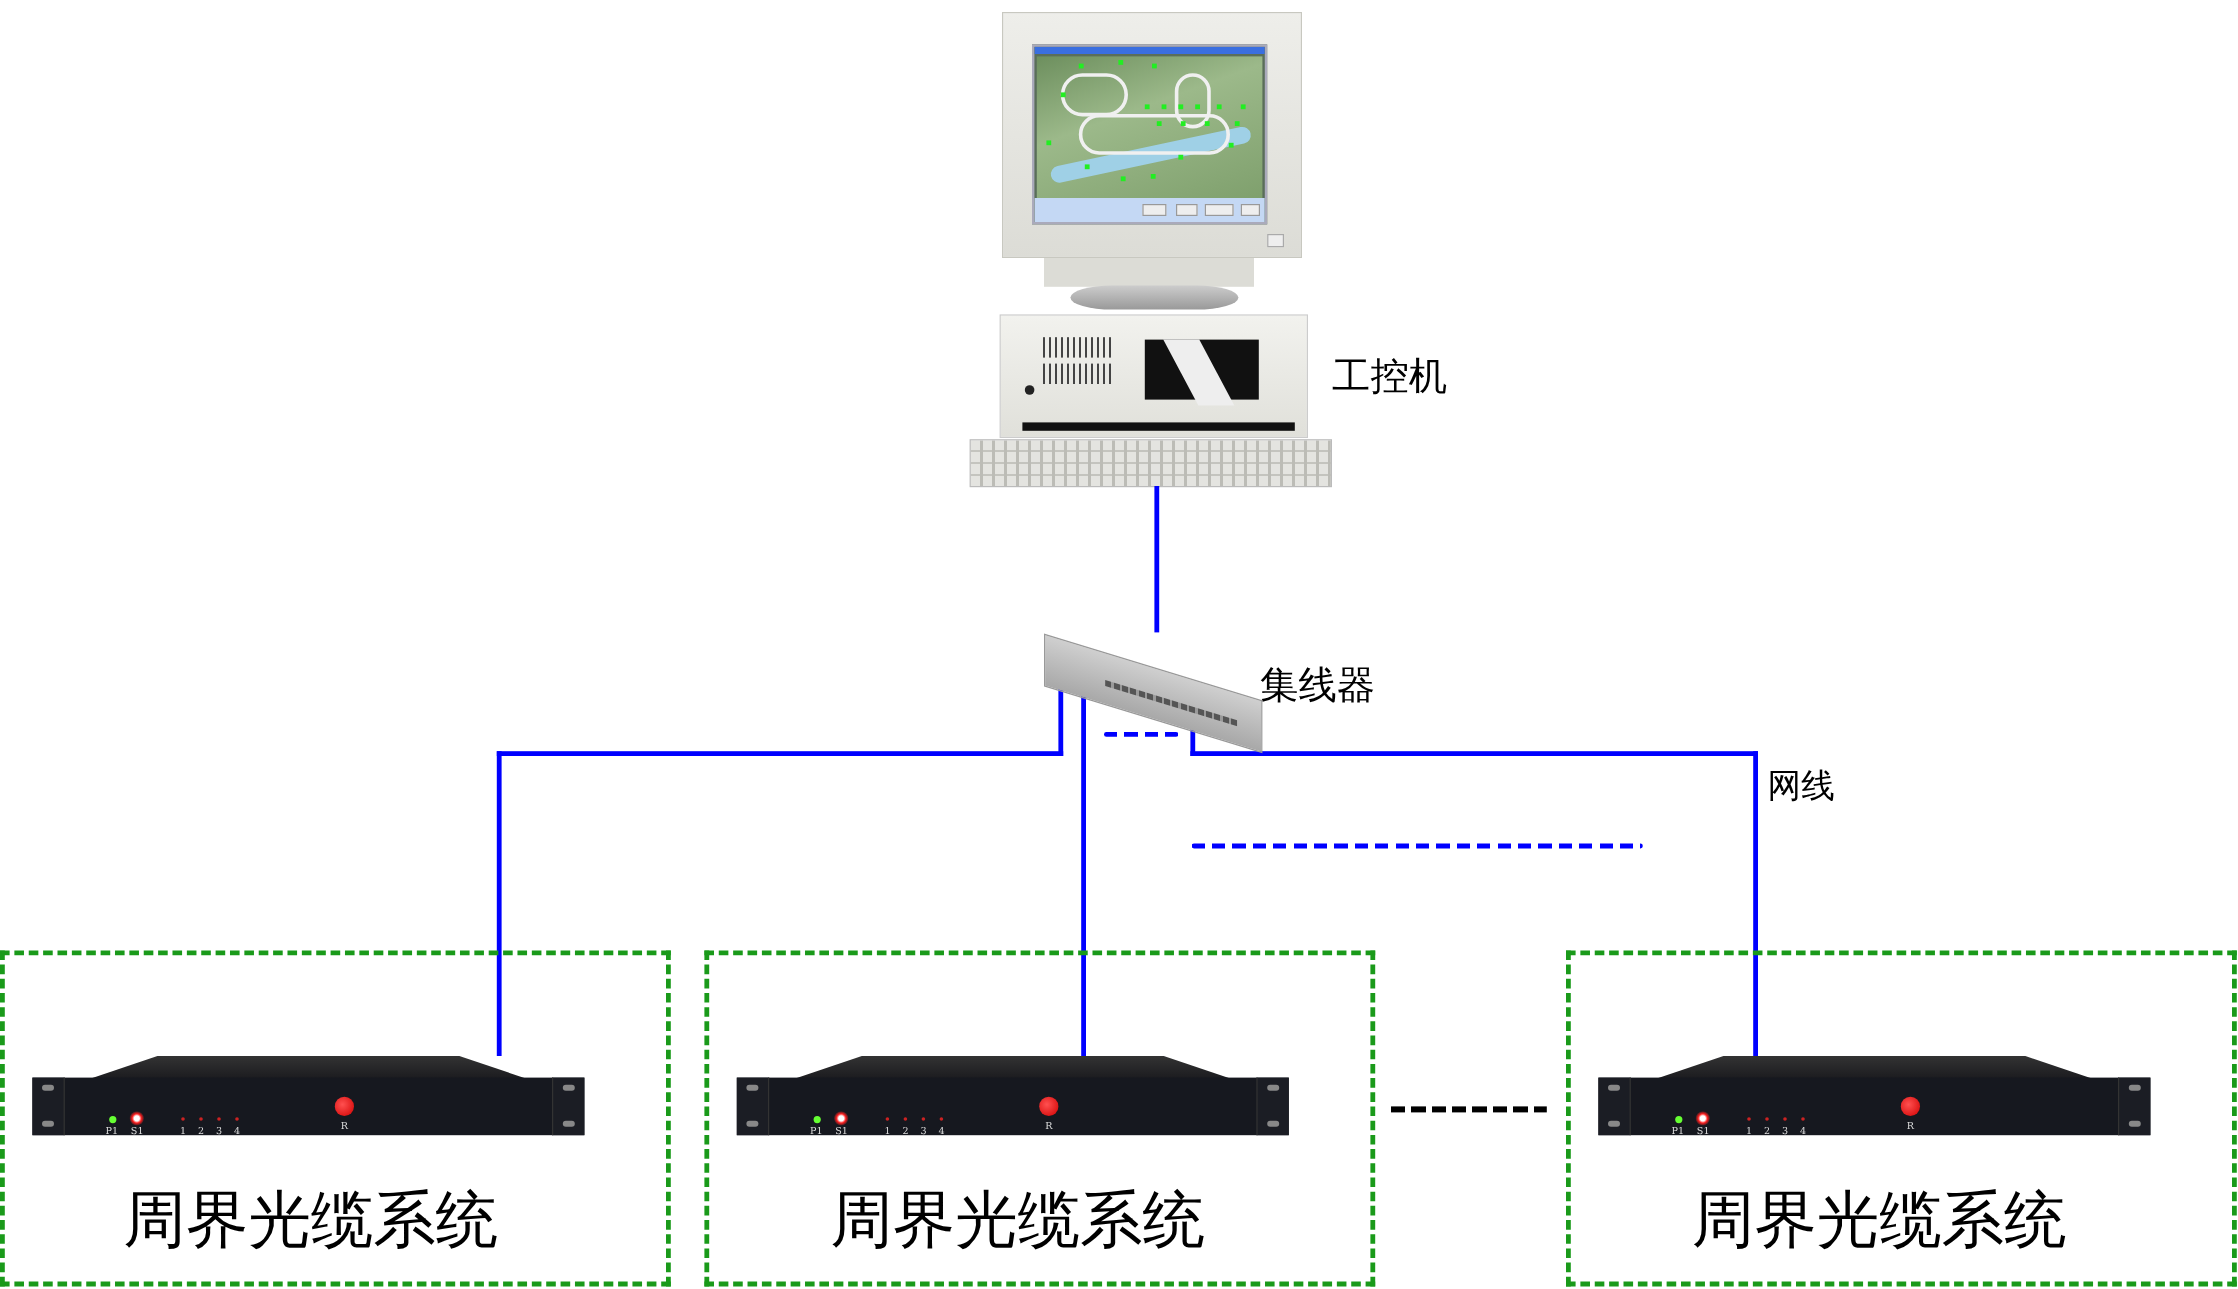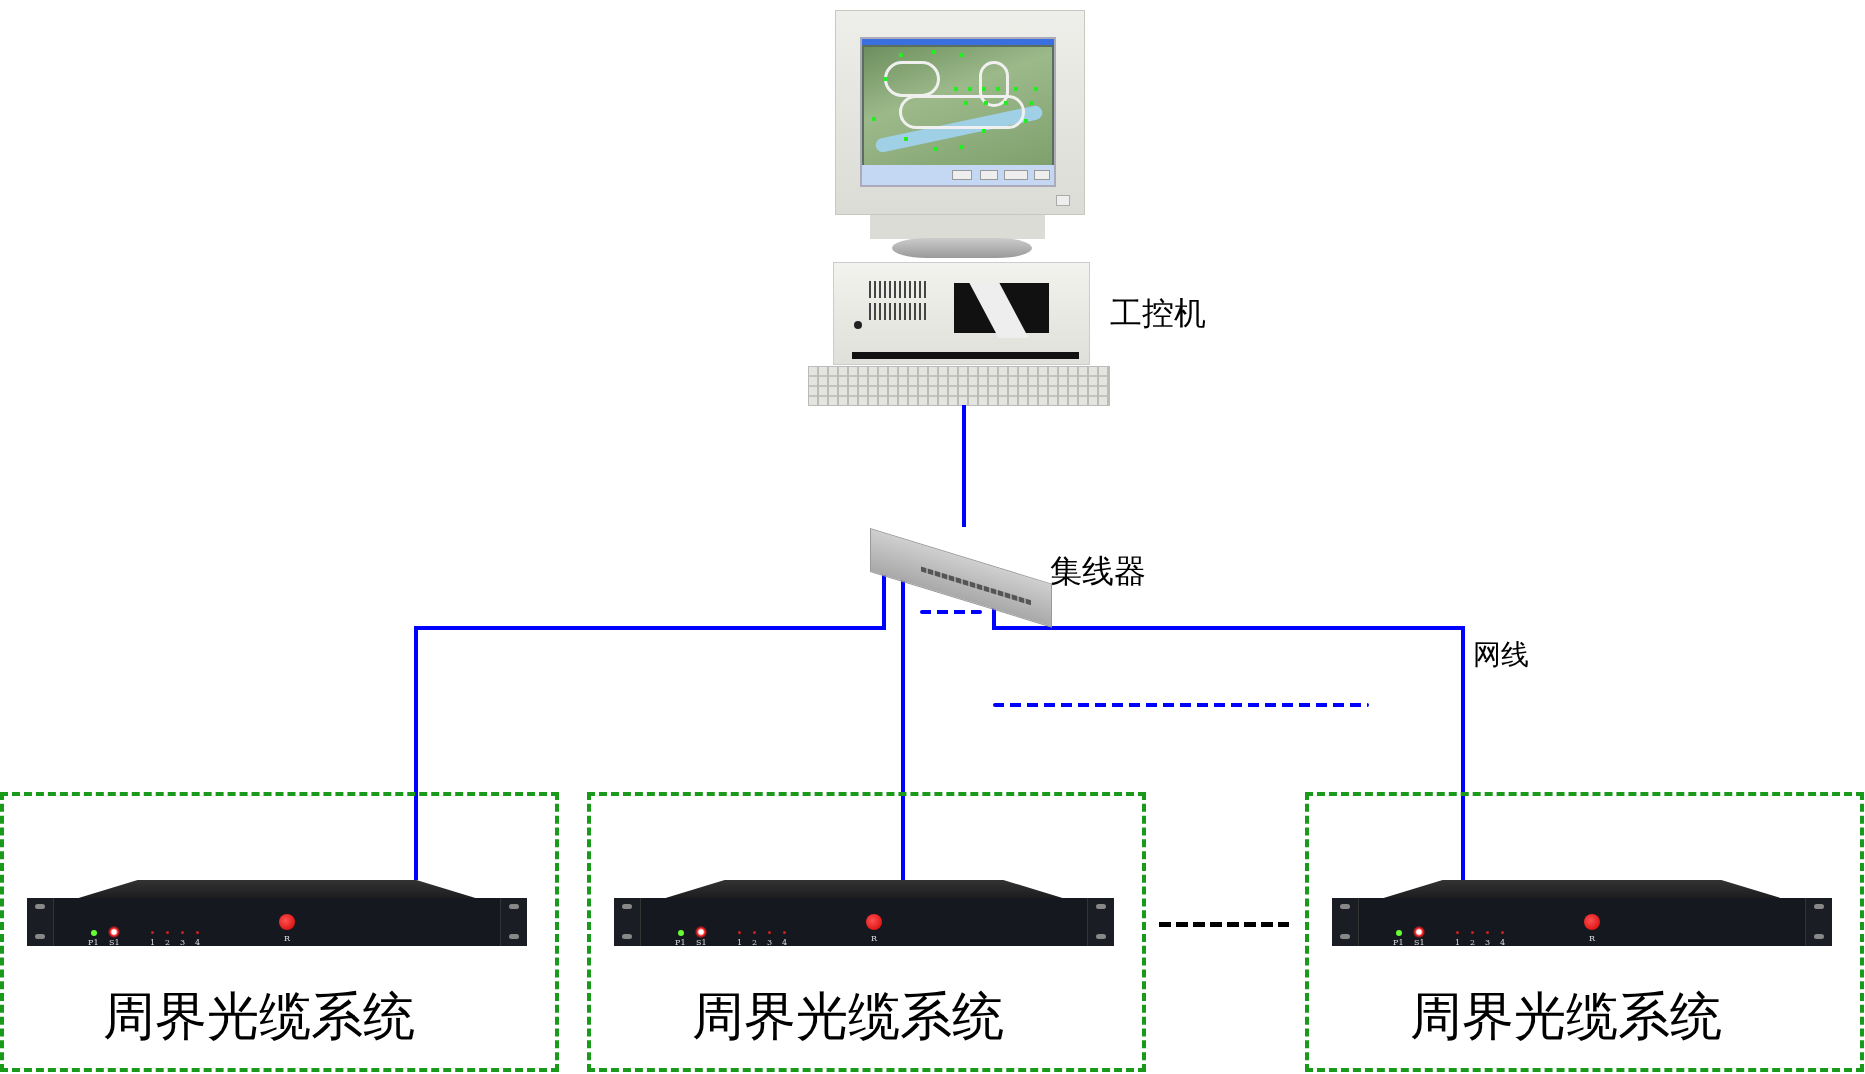--- a/index.html
+++ b/index.html
@@ -27,21 +27,21 @@
   .chassis .bay{position:absolute;left:120px;top:20px;width:95px;height:50px;background:#111;}
   .chassis .bay2{position:absolute;left:150px;top:20px;width:30px;height:55px;background:#eee;transform:skewX(28deg);}
   .chassis .knob{position:absolute;left:20px;top:58px;width:8px;height:8px;border-radius:50%;background:#222;}
   .chassis .stripe{position:absolute;left:18px;right:10px;top:89px;height:7px;background:#111;}
   .keyboard{position:absolute;left:808px;top:366px;width:302px;height:40px;background:repeating-linear-gradient(90deg,#e4e4e0 0 8px,#bcbcb6 8px 10px);border:1px solid #bbb;box-sizing:border-box;}
   .keyboard::after{content:"";position:absolute;left:0;right:0;top:0;bottom:0;background:repeating-linear-gradient(0deg,transparent 0 8px,#bcbcb6 8px 10px);opacity:.8;}
   
   .hub{position:absolute;left:870px;top:528px;width:180px;height:42px;background:linear-gradient(#cfcfcf,#a8a8a8);transform:skewY(17deg);transform-origin:left top;border:1px solid #999;}
   .hub .ports{position:absolute;left:50px;top:22px;width:110px;height:5px;background:repeating-linear-gradient(90deg,#555 0 5px,#999 5px 7px);}
   
-  .device{position:absolute;width:500px;height:68px;}
+  .device{position:absolute;width:460px;height:68px;}
   .device .top{position:absolute;left:45px;right:45px;top:0;height:20px;background:linear-gradient(#333,#1a1a1e);clip-path:polygon(16% 0,84% 0,100% 100%,0 100%);}
   .device .panel{position:absolute;left:0;right:0;top:18px;height:48px;background:#16181f;}
   .device .ear{position:absolute;top:18px;width:26px;height:48px;background:#1b1d24;border-right:1px solid #333;}
   .device .ear::before,.device .ear::after{content:"";position:absolute;left:8px;width:10px;height:5px;border-radius:3px;background:#888;}
   .device .ear::before{top:6px}.device .ear::after{top:36px}
   .device .led{position:absolute;border-radius:50%;}
   .device .lbl{position:absolute;font-size:8px;color:#ddd;font-family:"DejaVu Serif",serif;}
 </style>
 </head>
 <body>

